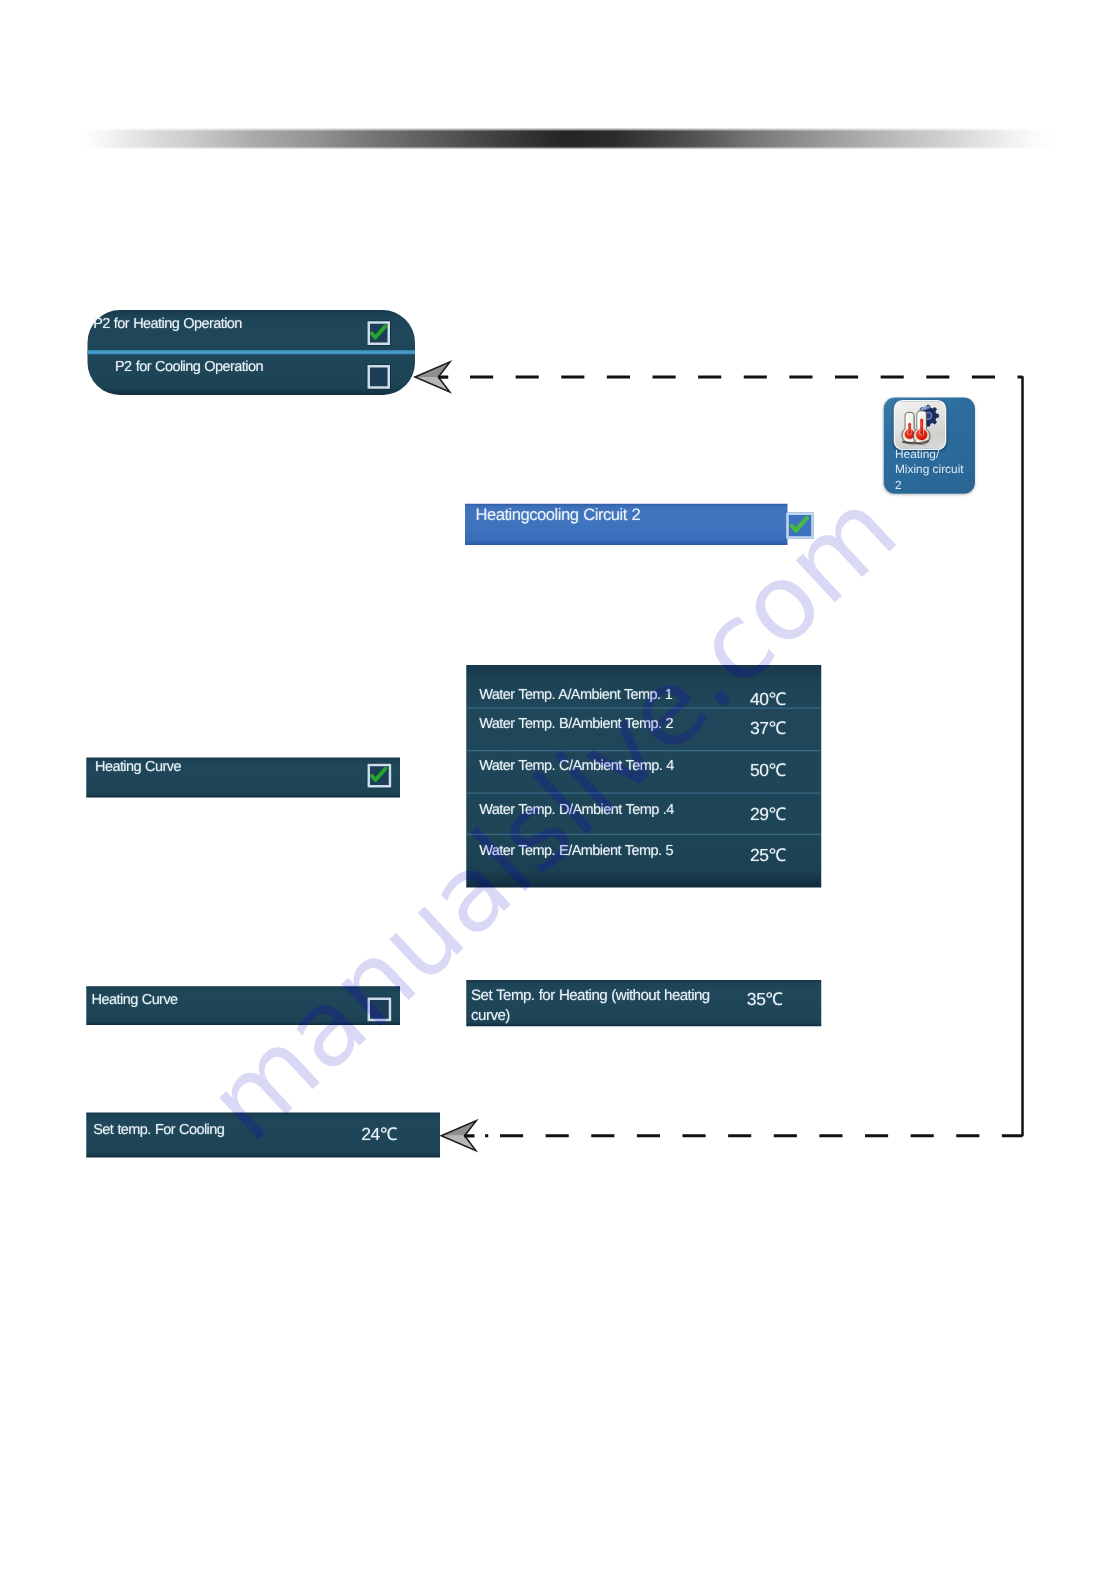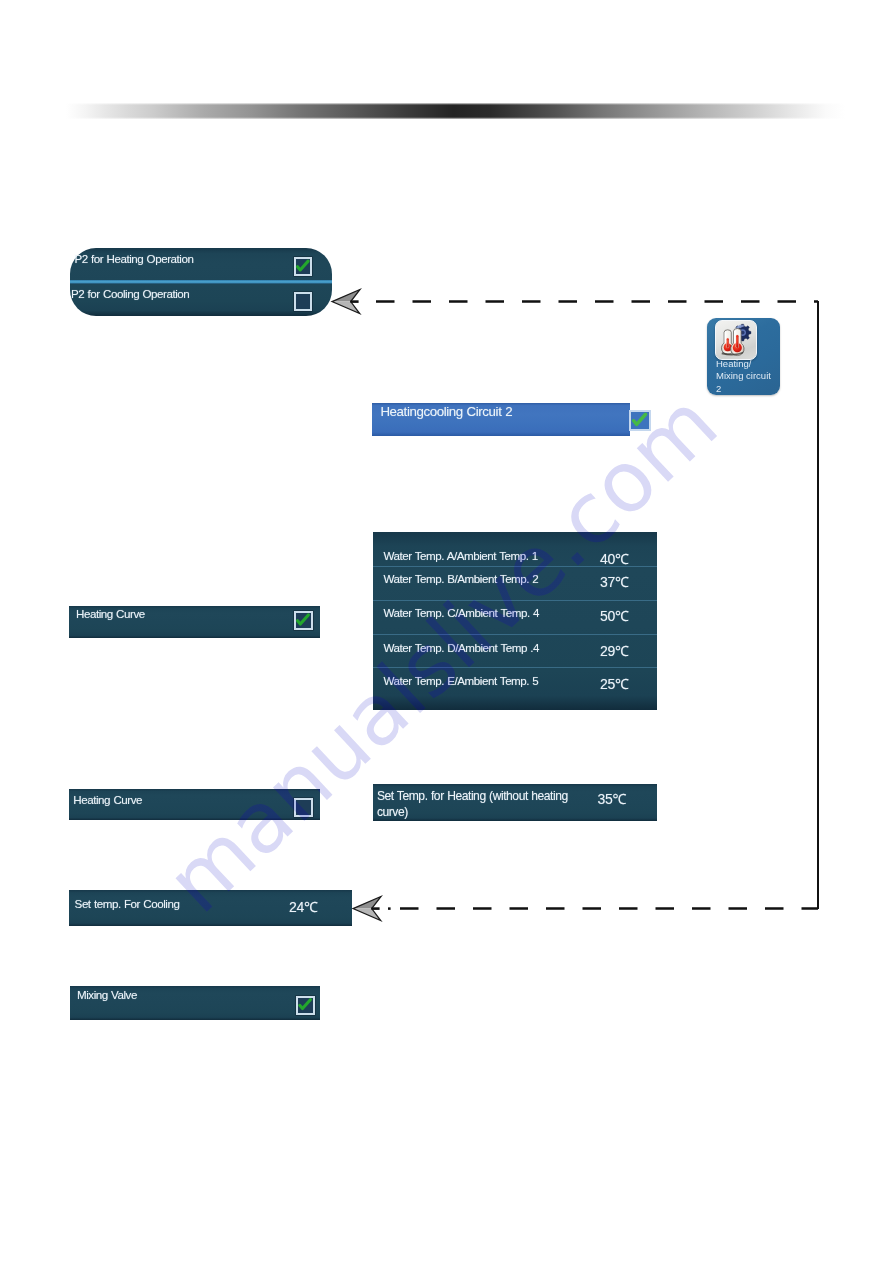--- a/index.html
+++ b/index.html
@@ -60,21 +60,21 @@
   <div class="topbar"></div>
 
   <div class="panel" style="left:70px;top:248.2px;width:261.9px;height:67.4px;border-radius:26px;">
     <div class="ptxt" style="left:4.5px;top:4px;">P2 for Heating Operation</div>
     <div class="cb on" style="left:223.5px;top:9px;width:18.5px;height:19.3px;">
       <svg width="18.5" height="19.3" viewBox="0 0 19 19">
           <path d="M3.6 9.6 L6.4 12.9 L14.5 3.8" fill="none" stroke="#23a62d" stroke-width="3.2" stroke-linecap="round" stroke-linejoin="round"></path>
         </svg>
     </div>
     <div class="divider" style="left:0;top:32.1px;width:261.9px;height:3.3px;"></div>
-    <div class="ptxt" style="left:1px;top:39px;text-align:right;">P2 for Cooling Operation</div>
+    <div class="ptxt" style="left:22px;top:39px;text-align:right;">P2 for Cooling Operation</div>
     <div class="cb" style="left:223.5px;top:44px;width:18.5px;height:19.3px;"></div>
   </div>
 
   <svg class="arrow" style="left:330px;top:287px;" width="33" height="29" viewBox="0 0 33 29">
     <path d="M2.0 14.6 L30.0 2.5 L20.7 14.6 Z" fill="#8e8e8e" stroke="none"></path>
     <path d="M2.0 14.6 L20.7 14.6 L29.7 26.5 Z" fill="#b6b6b6" stroke="none"></path>
     <path d="M2.0 14.6 L30.0 2.5 L20.7 14.6 L29.7 26.5 Z" fill="none" stroke="#1b1b1b" stroke-width="1.25" stroke-linejoin="miter"></path>
     <path d="M20.4 14.6 L28.6 14.6" stroke="#111" stroke-width="2.6" stroke-linecap="butt"></path>
   </svg>
   <svg class="dash" style="left:358px;top:298px;" width="462" height="7">
@@ -197,28 +197,20 @@
     <div class="ptxt" style="left:4.2px;top:5.2px;font-size:12.1px;">Set Temp. for Heating (without heating</div>
     <div class="ptxt" style="left:4.2px;top:20.9px;font-size:12.1px;">curve)</div>
     <div class="pval" style="left:224.8px;top:5.2px;">35℃</div>
   </div>
 
   <div class="panel" style="left:68.5px;top:890px;width:283.4px;height:36.2px;text-align:center;">
     <div class="ptxt" style="left:6.1px;top:6.5px;">Set temp. For Cooling</div>
     <div class="pval" style="left:220.5px;top:6.5px;">24℃</div>
   </div>
 
-  <div class="panel" style="left:70px;top:985.5px;width:250px;height:34px;">
-    <div class="ptxt" style="left:7px;top:2px;">Mixing Valve</div>
-    <div class="cb on" style="left:225.5px;top:10.5px;width:19px;height:18.5px;">
-      <svg width="19" height="18.5" viewBox="0 0 19 19">
-          <path d="M3.6 9.6 L6.4 12.9 L14.5 3.8" fill="none" stroke="#23a62d" stroke-width="3.2" stroke-linecap="round" stroke-linejoin="round"></path>
-        </svg>
-    </div>
-  </div>
 
   <div class="wmlayer">
     <div class="wm" style="left:148px;top:860px;transform:rotate(-43deg);">manualslive.com</div>
   </div>
   <div class="wmlayer2">
     <div class="wm" style="left:148px;top:860px;transform:rotate(-43deg);color:#2020d8;">manualslive.com</div>
   </div>
 
 </div>
 

